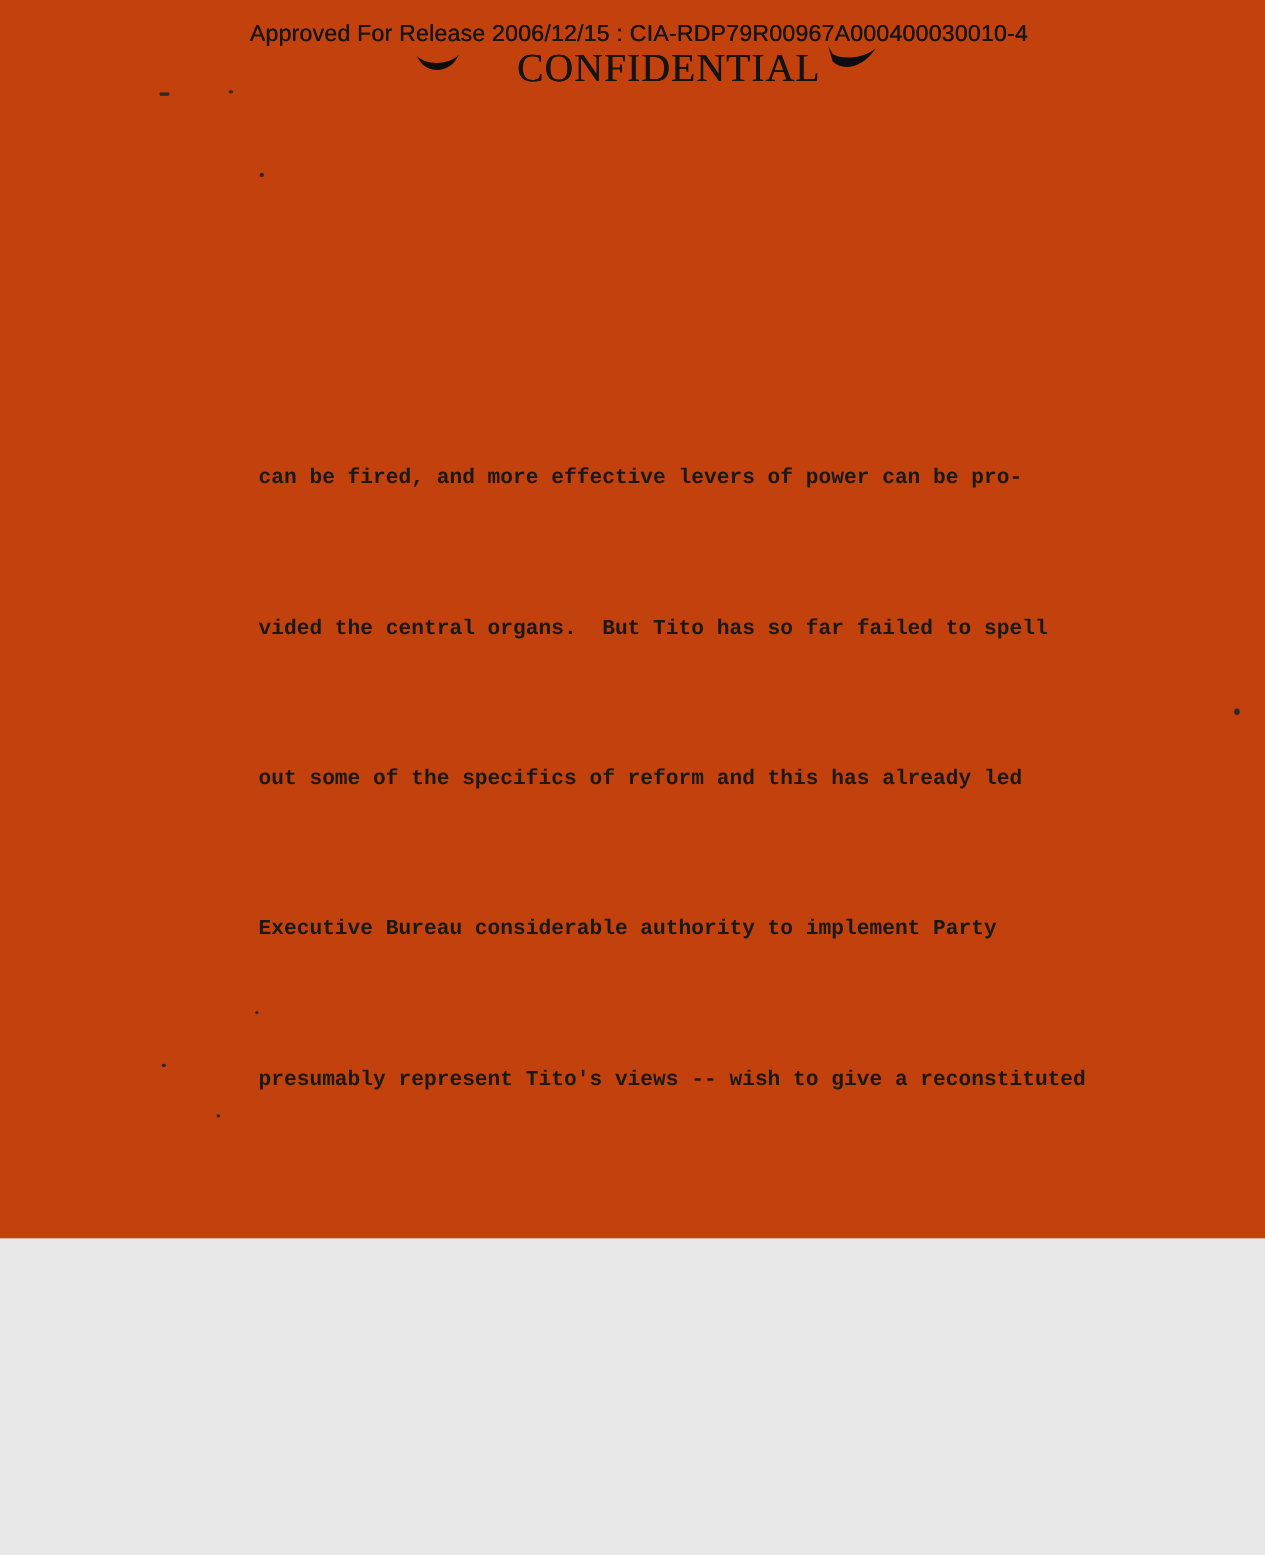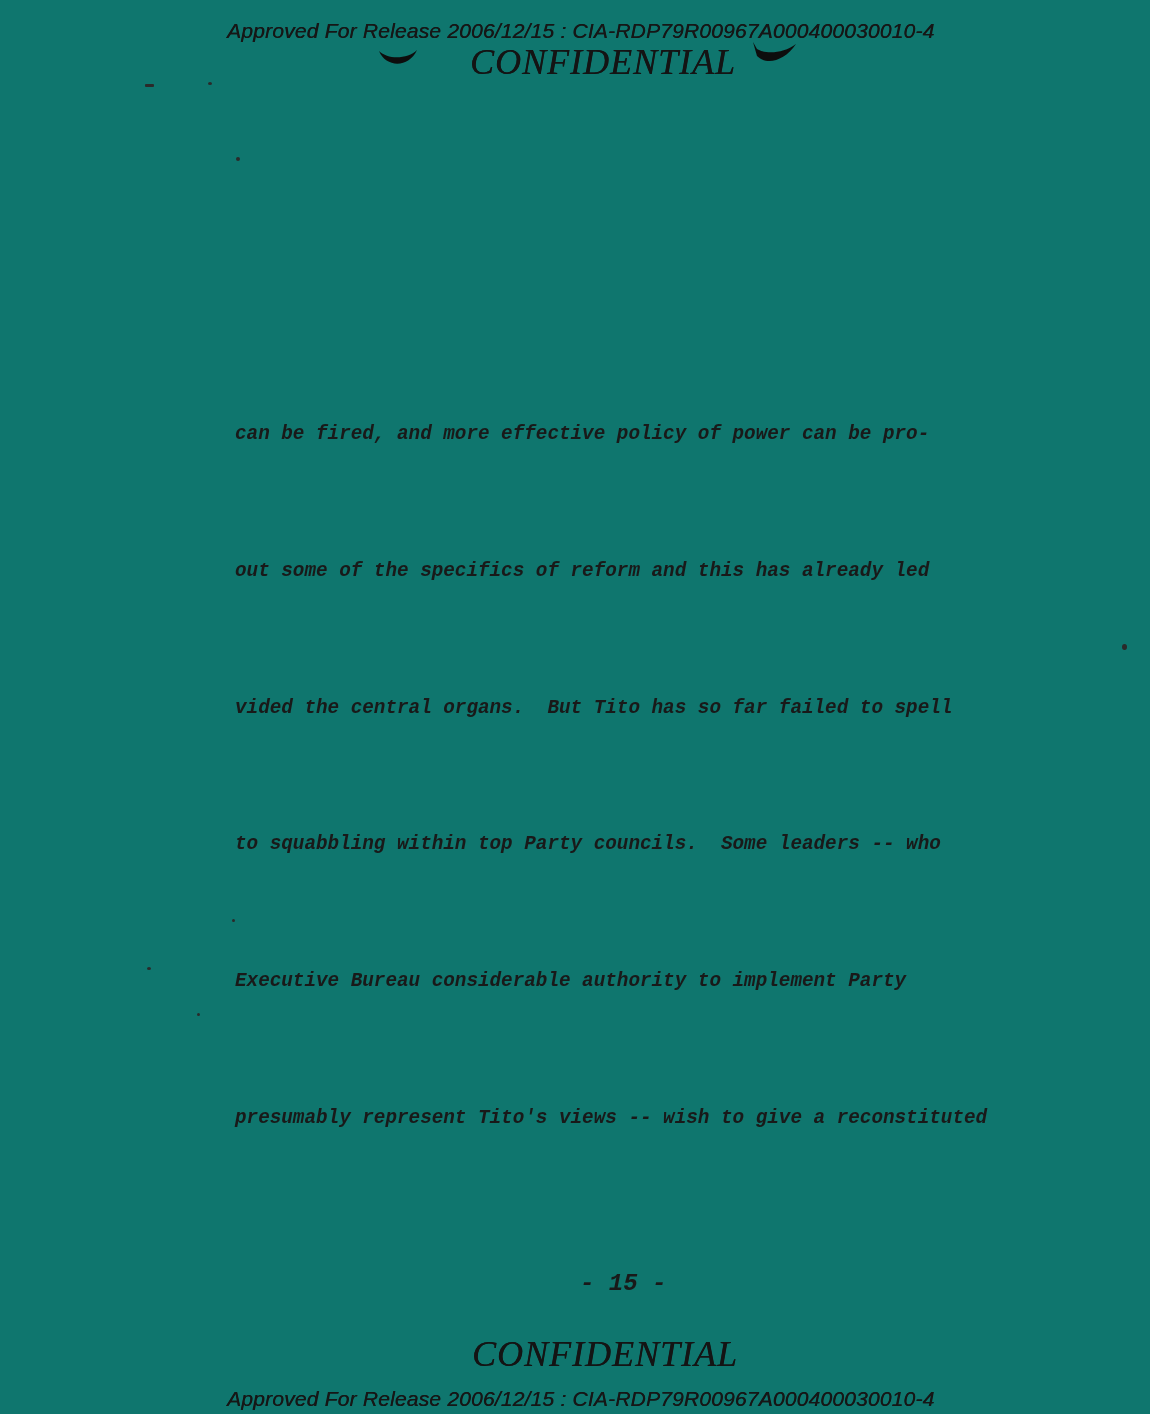--- a/index.html
+++ b/index.html
@@ -3,27 +3,26 @@
 <meta charset="utf-8">
 <style>
   html, body {
     margin: 0;
     padding: 0;
     background: #e8e8e8;
   }
   .page {
     position: relative;
     width: 1150px;
-    height: 1414px;
+    height: 1126px;
     margin: 0 auto;
-    background: #0f766e;
+    background: #c2410c;
     overflow: hidden;
     color: #1c1c1c;
     font-family: "Liberation Mono", monospace;
-    font-style: italic;
   }
 
   
   .approval-line {
     position: absolute;
     font-family: "Liberation Sans", sans-serif;
     font-size: 21px;
     letter-spacing: 0.2px;
     color: #161616;
     text-shadow: 0.35px 0 0 currentColor;
@@ -105,24 +104,23 @@
   <div class="speck" style="left:208px; top:82px; width:4px; height:3px;"></div>
   <div class="speck" style="left:236px; top:157px; width:4px; height:4px;"></div>
   <div class="speck" style="left:1122px; top:644px; width:5px; height:6px;"></div>
   <div class="speck" style="left:232px; top:919px; width:3px; height:3px;"></div>
   <div class="speck" style="left:147px; top:967px; width:4px; height:3px;"></div>
   <div class="speck" style="left:197px; top:1013px; width:3px; height:3px;"></div>
 
   <div class="doc-body">
 
     <div class="paragraph paragraph-1">
-      <div class="line">can be fired, and more effective policy of power can be pro-</div>
+      <div class="line">can be fired, and more effective levers of power can be pro-</div>
+      <div class="line">vided the central organs.  But Tito has so far failed to spell</div>
       <div class="line">out some of the specifics of reform and this has already led</div>
-      <div class="line">vided the central organs.  But Tito has so far failed to spell</div>
-      <div class="line">to squabbling within top Party councils.  Some leaders -- who</div>
       <div class="line">Executive Bureau considerable authority to implement Party</div>
       <div class="line">presumably represent Tito's views -- wish to give a reconstituted</div>
       
       
       
       
       
       
       
       

